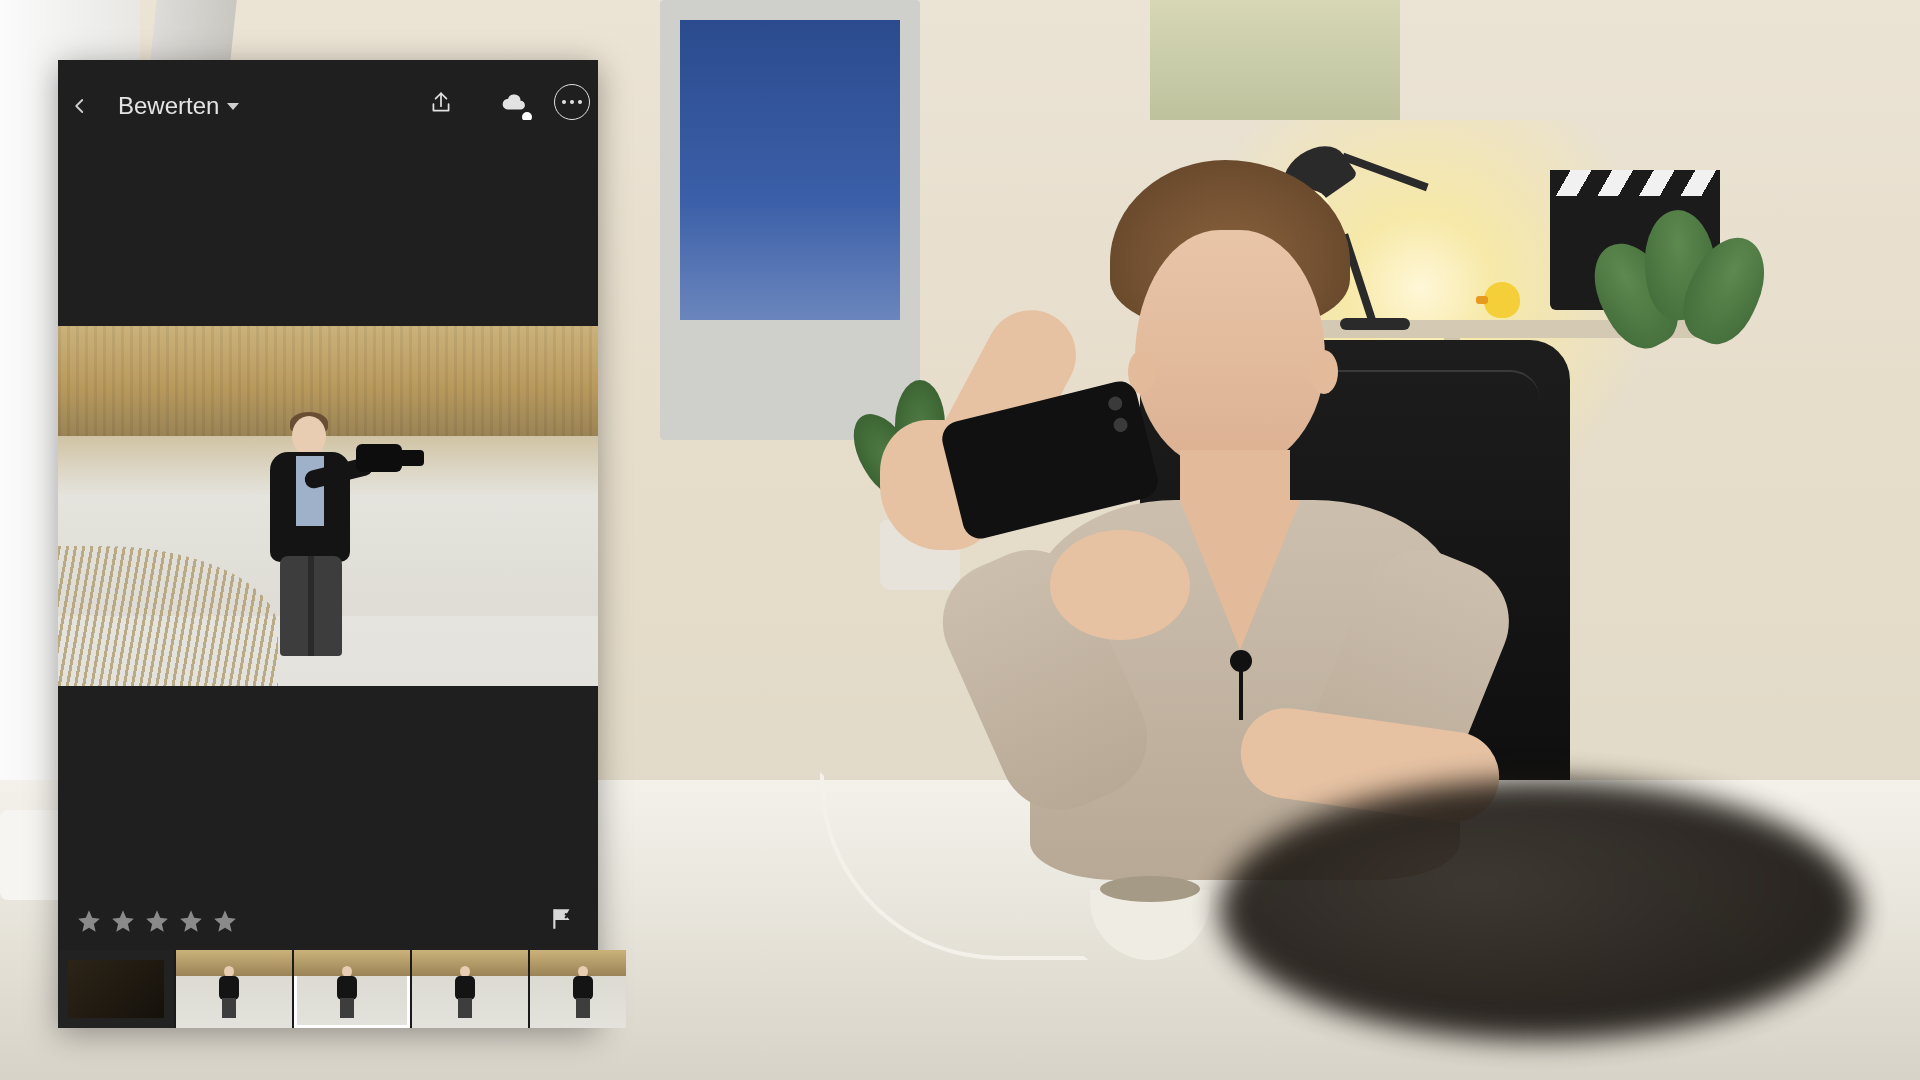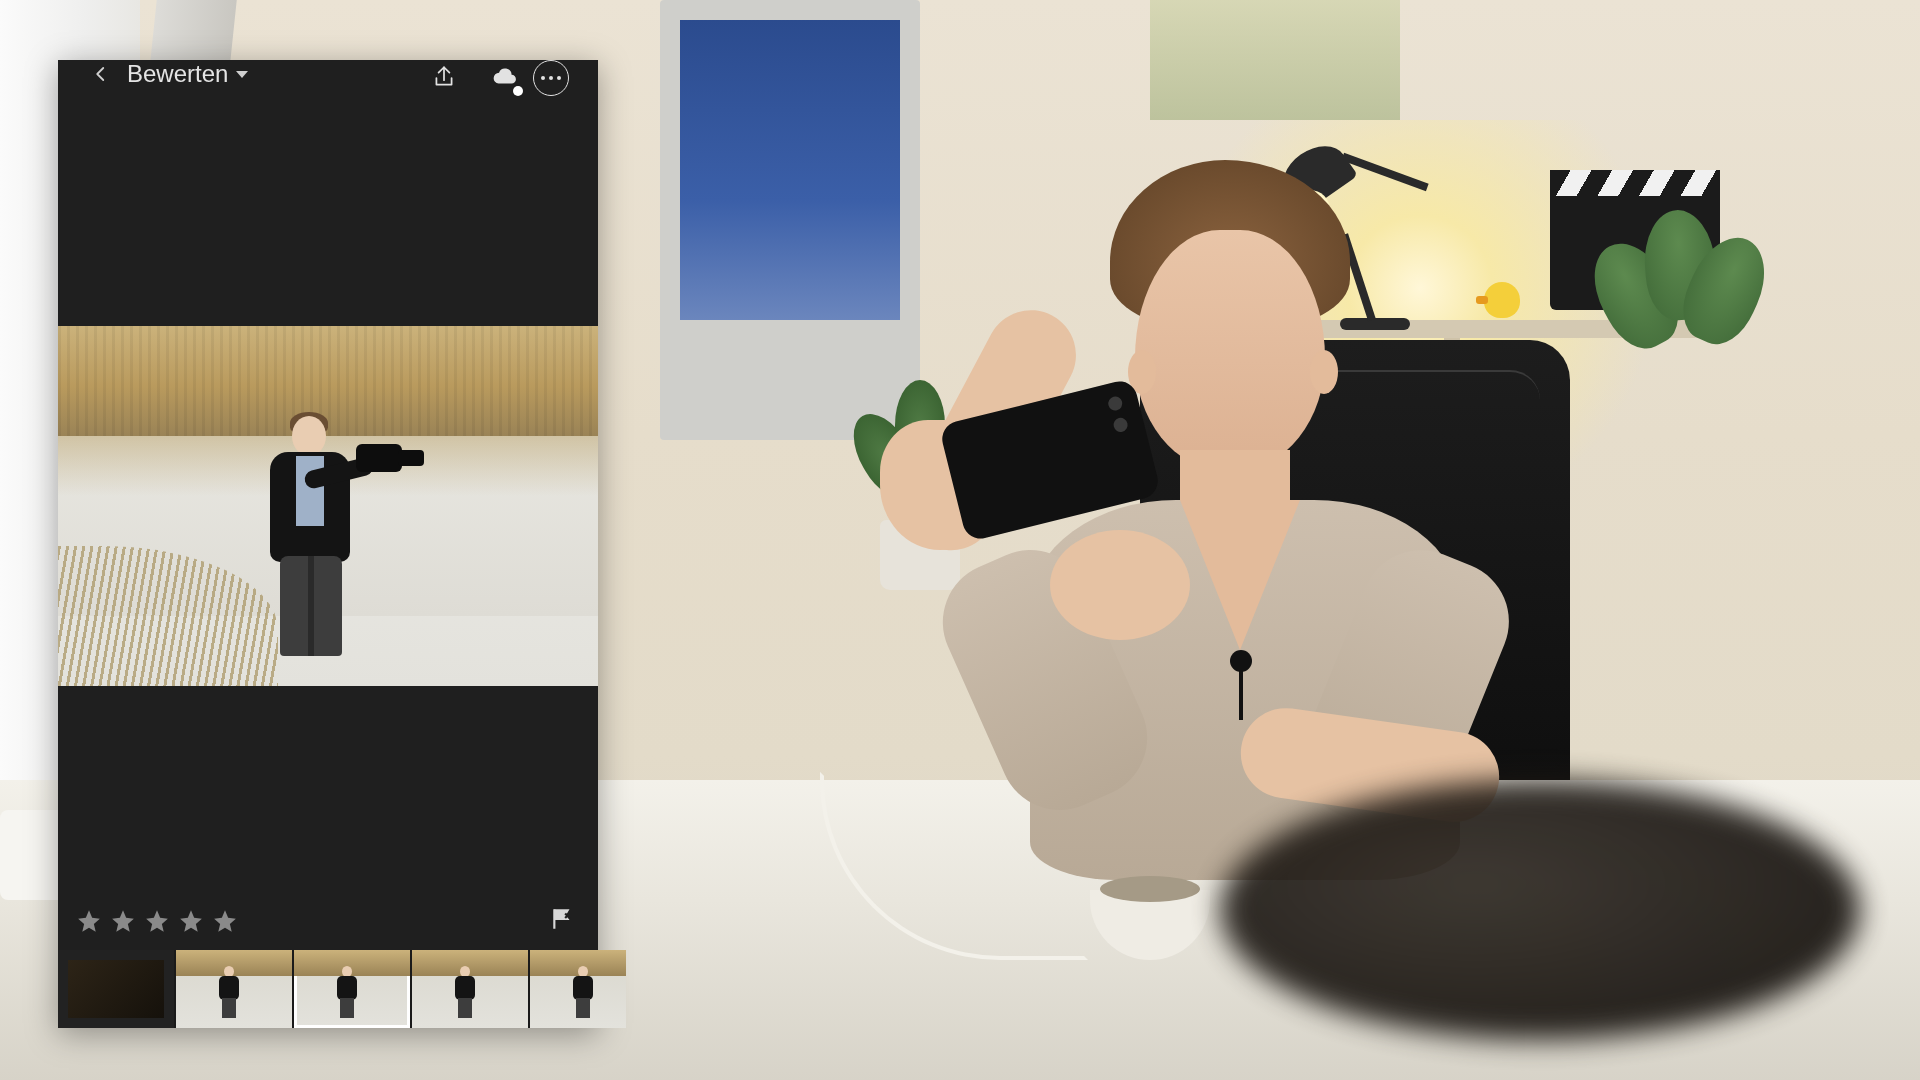--- a/index.html
+++ b/index.html
@@ -62,21 +62,21 @@
 .chair{position:absolute;left:1140px;top:340px;width:430px;height:500px;background:linear-gradient(180deg,#1d1d1d,#0d0d0d);border-radius:40px 40px 14px 14px;}
 .chair::before{content:"";position:absolute;left:30px;top:30px;right:30px;height:140px;border-top:2px solid #3a3a3a;border-radius:30px;}
 .cup{position:absolute;left:1090px;bottom:120px;width:120px;height:70px;background:#efece4;border-radius:0 0 60px 60px;}
 .cup::before{content:"";position:absolute;left:10px;top:-14px;right:10px;height:26px;background:#a59a86;border-radius:50%;}
 .cable{position:absolute;left:820px;bottom:120px;width:260px;height:180px;border:4px solid #f3f1ea;border-color:transparent transparent #f3f1ea #f3f1ea;border-radius:0 0 0 180px;}
 .camera-blur{position:absolute;right:60px;bottom:40px;width:640px;height:260px;background:radial-gradient(ellipse at 40% 40%,#2c2620,#130f0b 70%);border-radius:50%;filter:blur(14px);opacity:.9;}
 .charger{position:absolute;left:0;bottom:180px;width:80px;height:90px;background:#f6f5f1;border-radius:8px;}
 
 
 .app{position:absolute;left:58px;top:60px;width:540px;height:968px;background:#1f1f1f;color:#d8d8d8;display:flex;flex-direction:column;box-shadow:0 6px 30px rgba(0,0,0,.35);}
-.topbar{height:60px;display:flex;align-items:flex-start;padding:0 29px;gap:12px;}
+.topbar{height:60px;display:flex;align-items:flex-end;padding:0 8px;gap:24px;}
 .topbar .back{width:28px;height:28px;display:flex;align-items:center;justify-content:center;}
 .topbar .back svg{width:18px;height:18px;stroke:#cfcfcf;}
 .mode{font-size:24px;color:#e4e4e4;display:flex;align-items:center;gap:8px;}
 .mode .caret{width:0;height:0;border-left:6px solid transparent;border-right:6px solid transparent;border-top:7px solid #cfcfcf;}
 .spacer{flex:1;}
 .icon-btn{width:34px;height:34px;display:flex;align-items:center;justify-content:center;margin-left:14px;}
 .icon-btn svg{width:26px;height:26px;stroke:#e2e2e2;fill:none;stroke-width:1.6;}
 .cloud-wrap{position:relative;}
 .cloud-dot{position:absolute;right:-2px;bottom:-2px;width:10px;height:10px;border-radius:50%;background:#fff;}
 .more-dots{display:flex;gap:4px;align-items:center;justify-content:center;width:34px;height:34px;border:1.6px solid #e2e2e2;border-radius:50%;}

